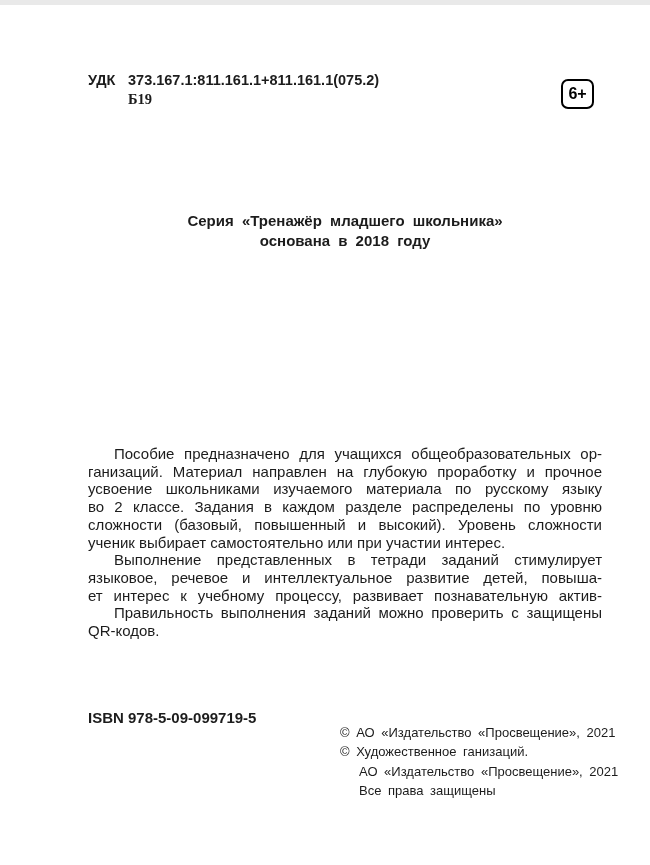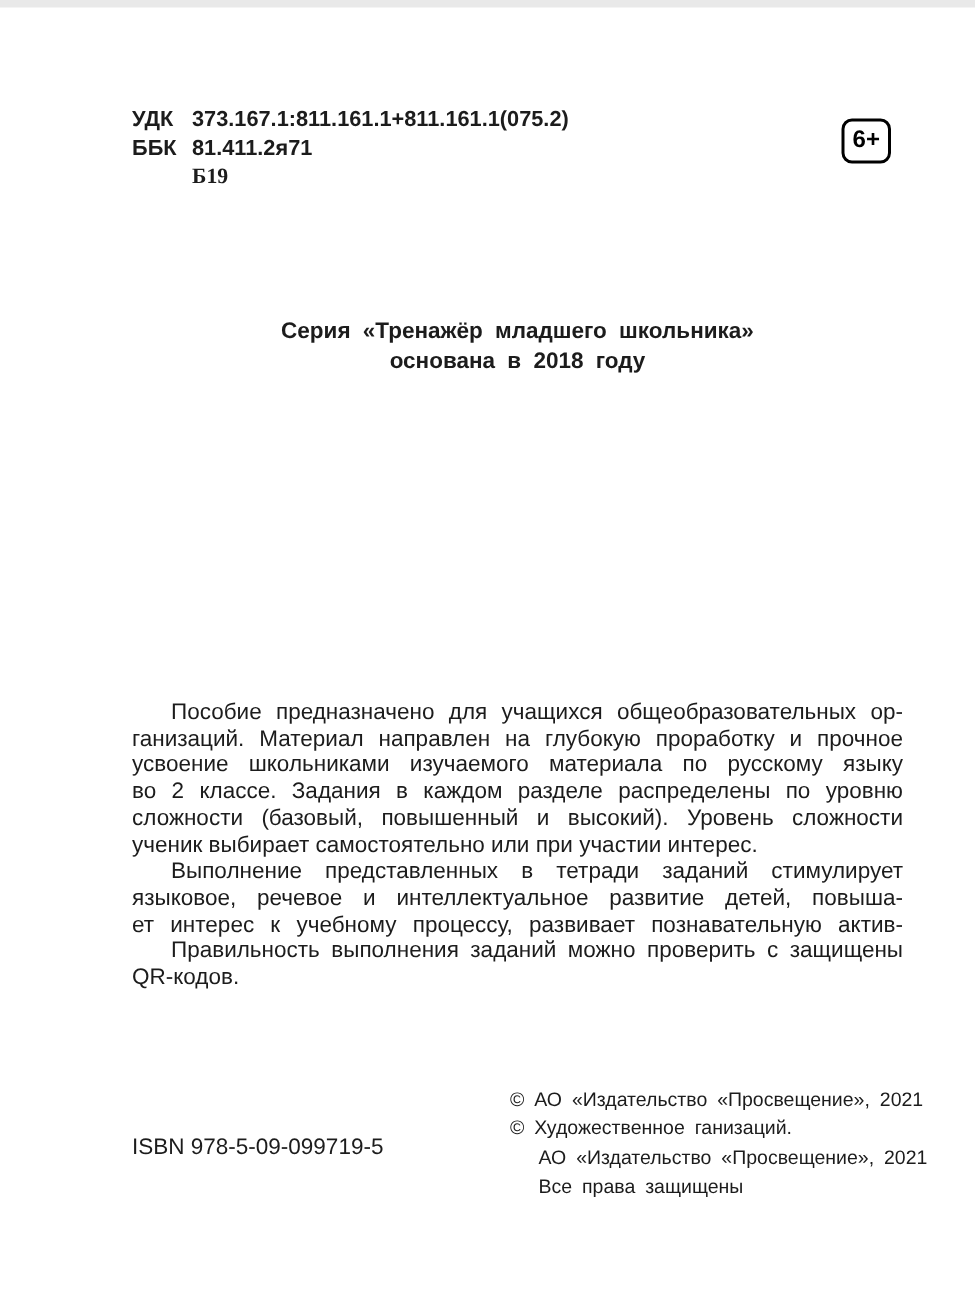--- a/index.html
+++ b/index.html
@@ -47,59 +47,56 @@
     text-align:center;
     font-weight:bold;
     font-size:15px;
     line-height:19.5px;
     word-spacing:4px;
   }
 
   
   .body-text{
     position:absolute;
-    left:88px; width:514px; top:461px;
+    left:88px; width:514px; top:440px;
     font-size:15px;
     line-height:17.7px;
   }
   .body-line{
     text-align:justify;
     text-align-last:justify;
   }
   .body-line.last{text-align-last:left;}
   .body-line.indent{text-indent:26px;}
 
   
   .isbn{
     position:absolute;
-    left:88px; top:751px;
-    font-weight:normal;
+    left:88px; top:704px;
+    font-weight:bold;
     font-size:15px;
   }
   .copyright{
     position:absolute;
     left:340px; top:718px;
     font-size:13px;
     line-height:19.4px;
     word-spacing:3px;
   }
   .copyright-line.indent{padding-left:19px;}
 </style>
 </head>
 <body>
 
 <div class="page">
 
   <div class="top-row">
     <div class="codes">
       <div class="code-line">
         <span class="code-label">УДК</span><span>373.167.1:811.161.1+811.161.1(075.2)</span>
-      </div>
-      <div class="code-line">
-        <span class="code-label">ББК</span><span>81.411.2я71</span>
       </div>
       <div class="code-line author-code">Б19</div>
     </div>
     <div class="age-badge">6+</div>
   </div>
 
   <div class="series">
     <div>Серия «Тренажёр младшего школьника»</div>
     <div>основана в 2018 году</div>
   </div>

